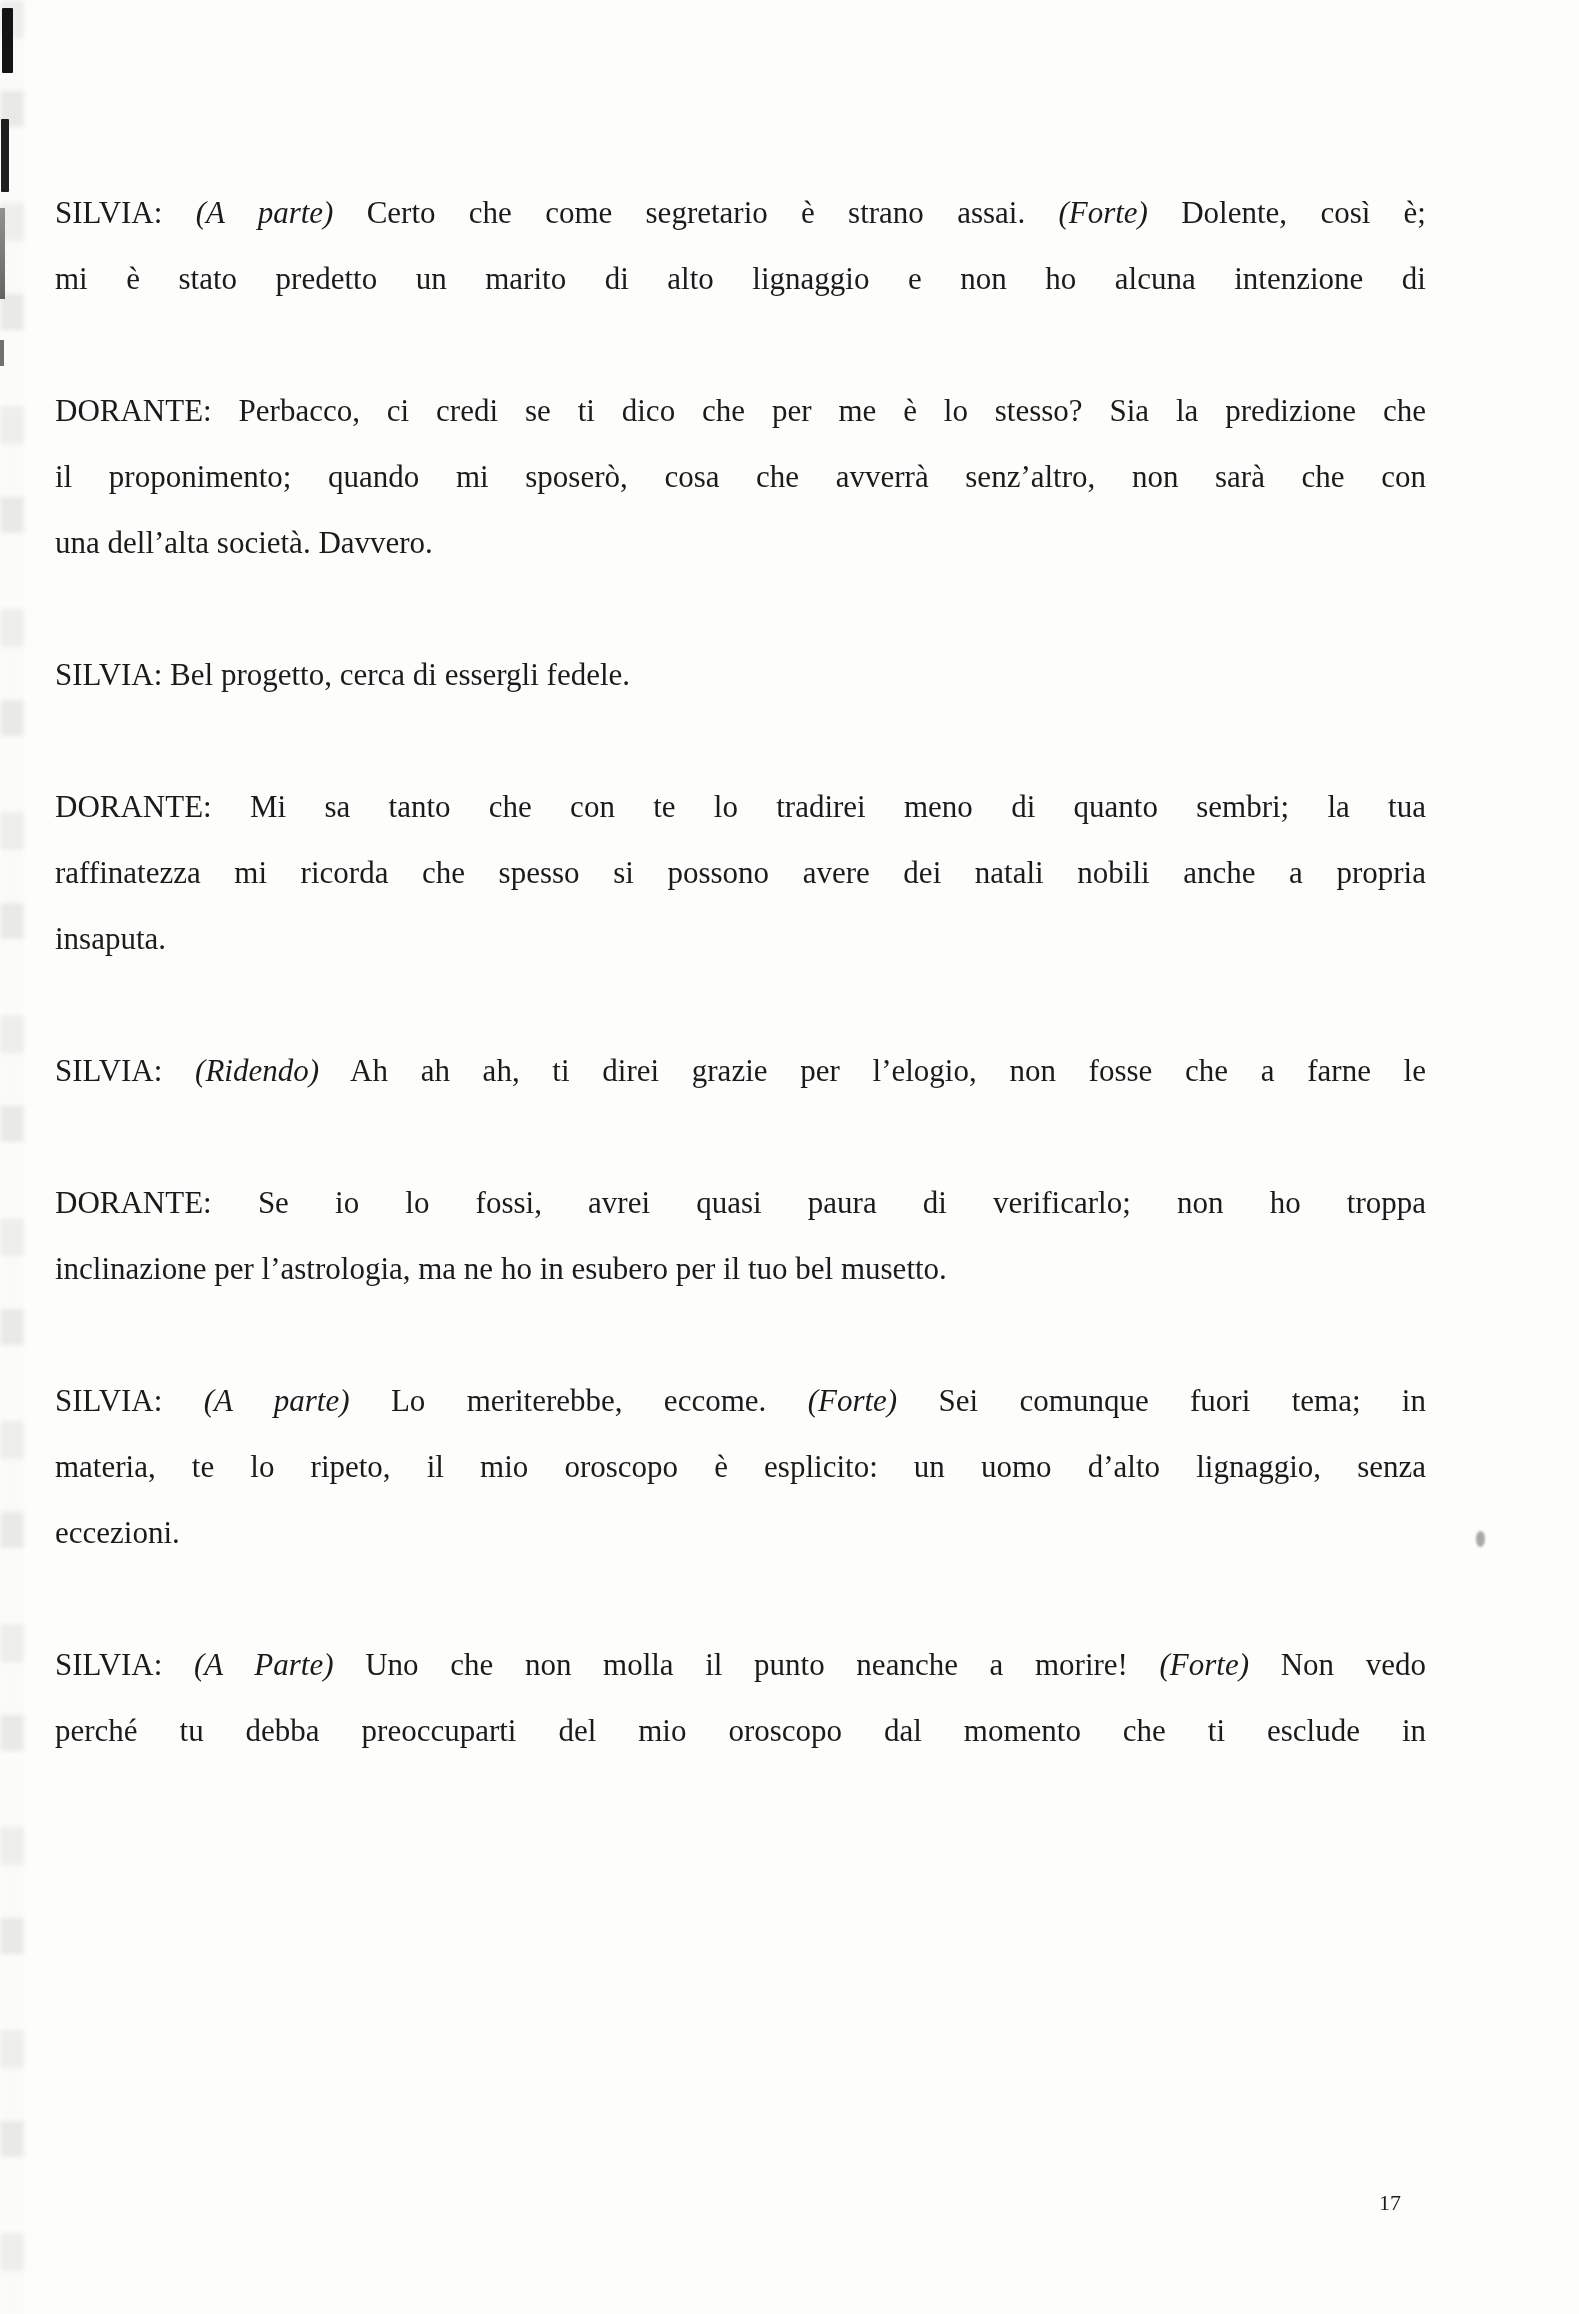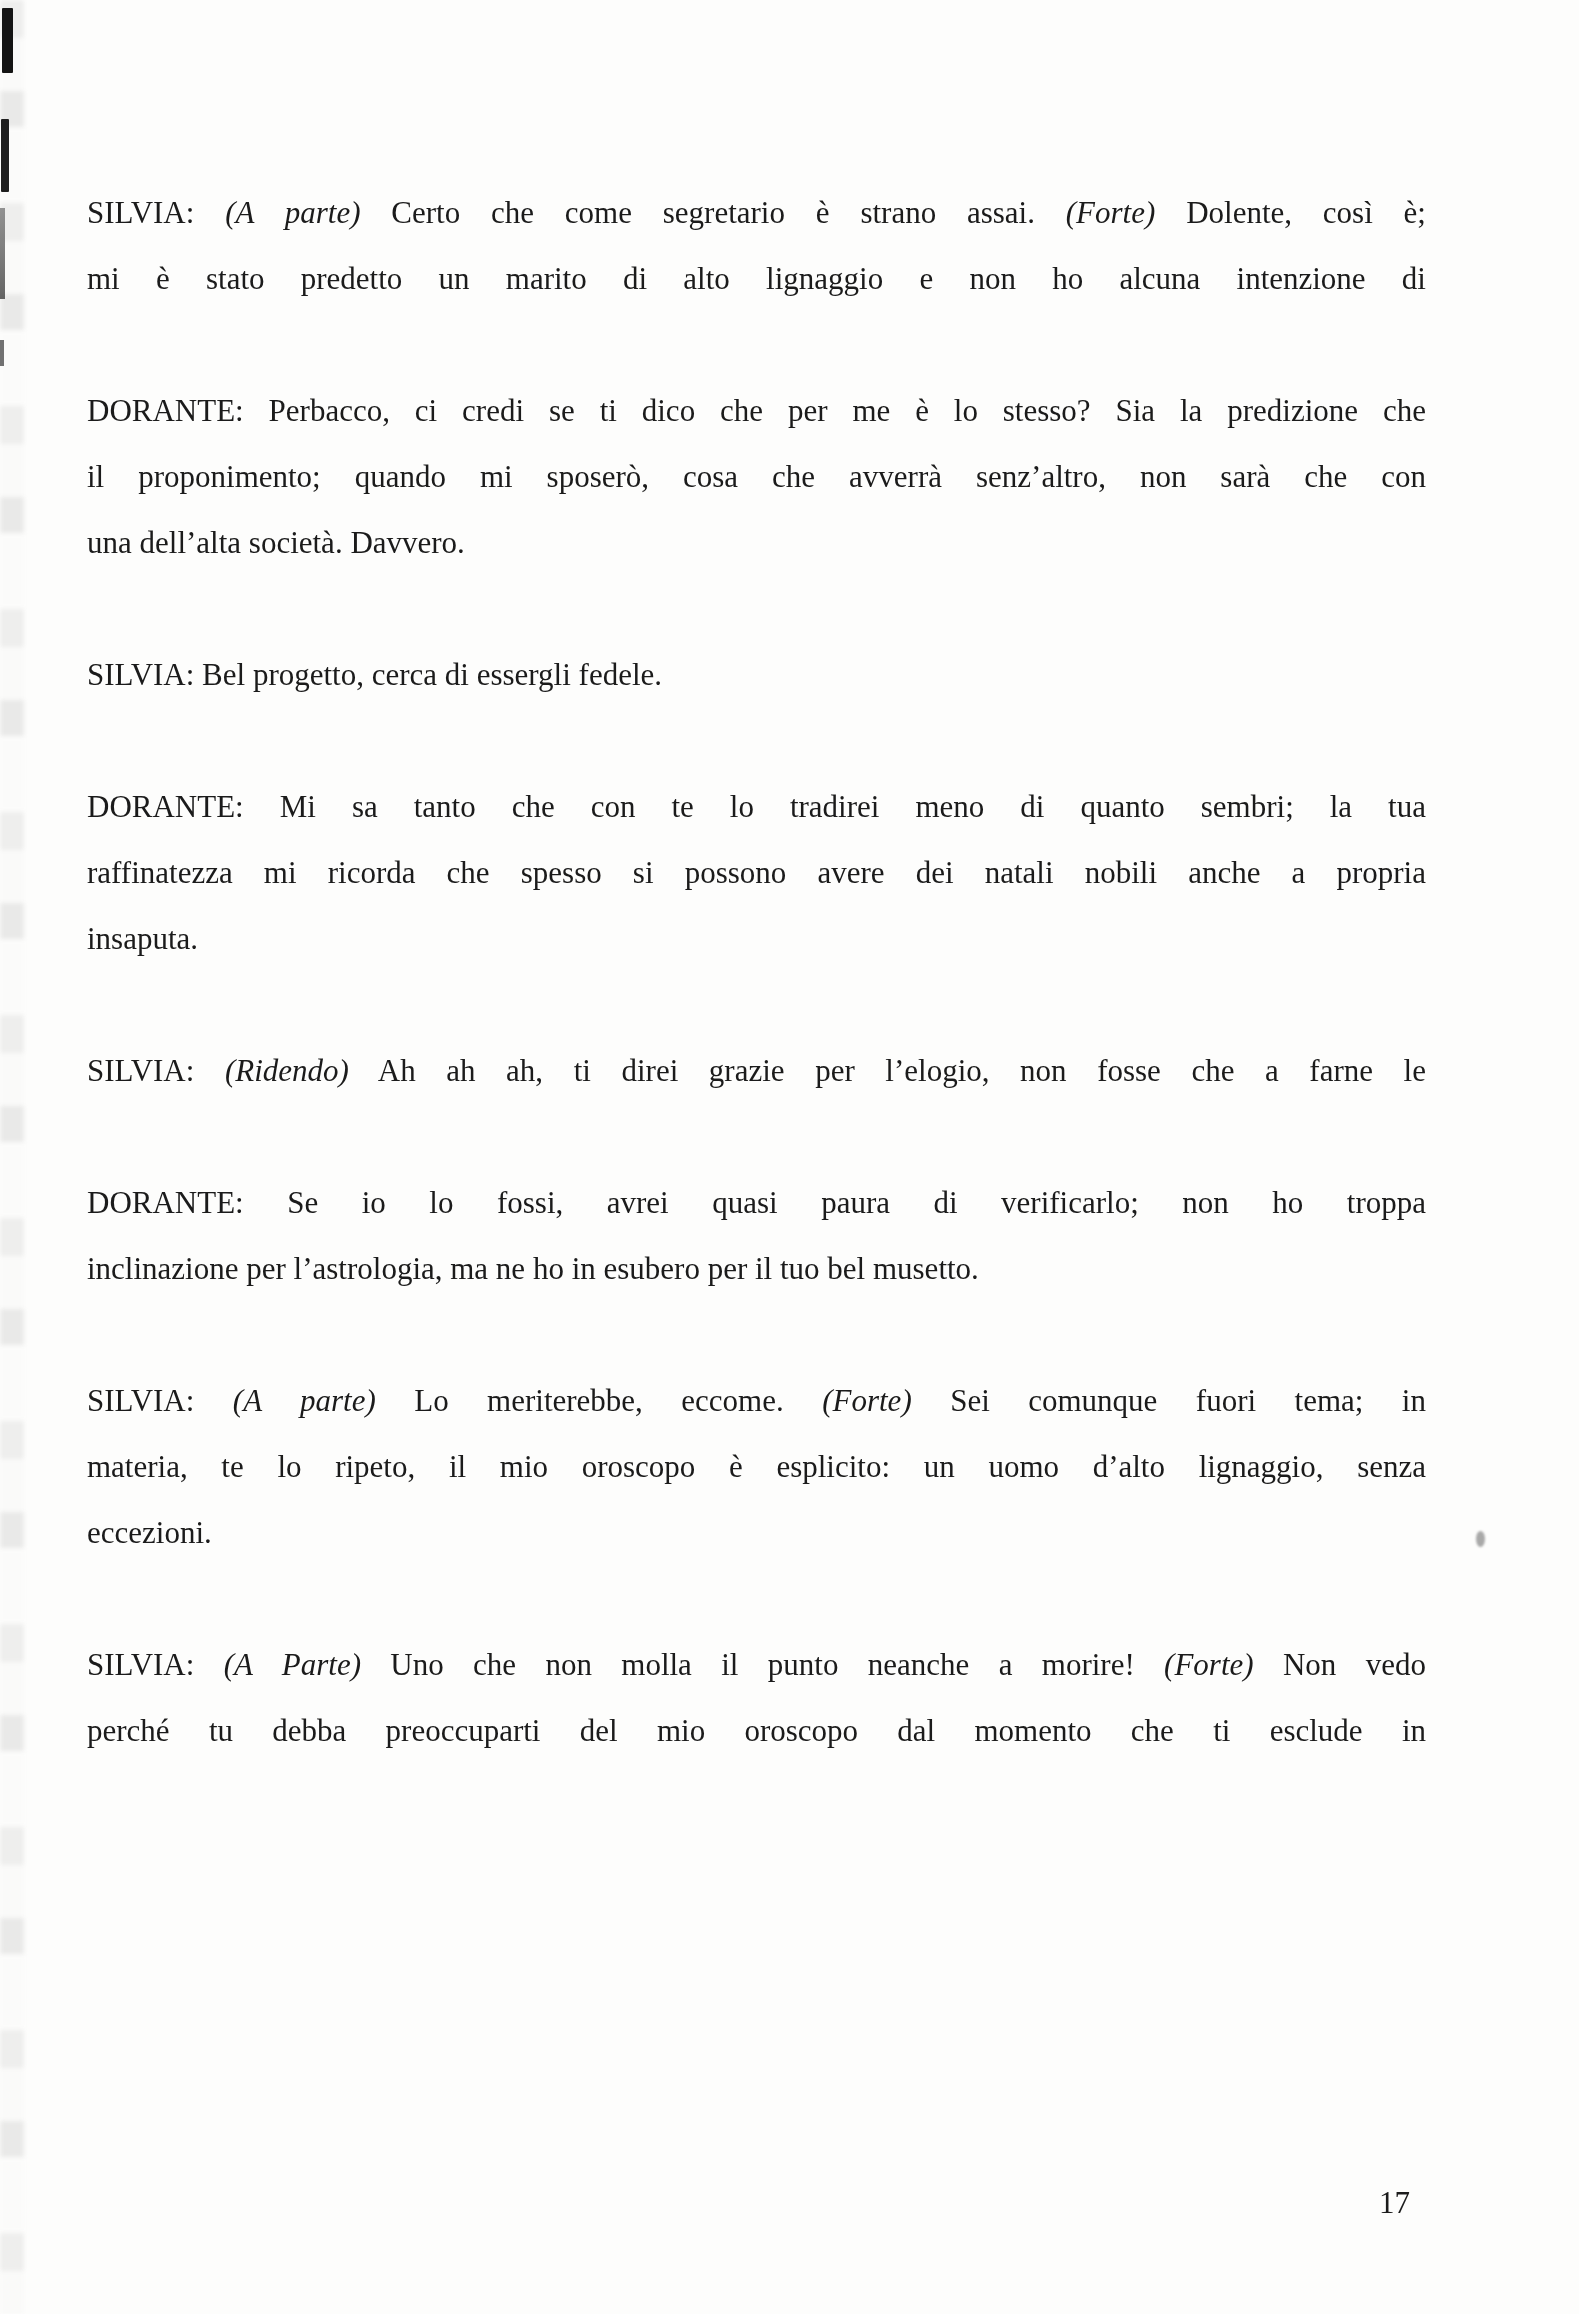--- a/index.html
+++ b/index.html
@@ -39,40 +39,40 @@
   .a3 { left: 0px;  top: 208px; width: 5px;  height: 91px; background: linear-gradient(#7a7a7a, #3f3f3f); opacity: .8; }
   .a4 { left: 0px;  top: 340px; width: 4px;  height: 26px; background: #585858; opacity: .85; }
   .speck { left: 1476px; top: 1531px; width: 9px; height: 16px; background: #8d8d8d;
            border-radius: 50%; filter: blur(1.2px); opacity: .75; }
 
   .content {
     position: absolute;
     left: 0; top: 0;
     width: 1579px;
     box-sizing: border-box;
-    padding: 180px 153px 0 87px;
+    padding: 180px 153px 0 55px;
     font-size: 31px;
     line-height: 66px;
   }
   .para { margin: 0 0 66px 0; }
   .line {
     text-align: justify;
     text-align-last: justify;
     min-height: 66px;
   }
   .line.last {
     text-align-last: left;
   }
   .stage { font-style: italic; }
 
   .page-number {
     position: absolute;
     top: 2170px;
     left: 1379px;
-    font-size: 31px;
+    font-size: 22px;
     line-height: 66px;
   }
 </style>
 </head>
 <body style="background: rgb(253, 253, 252); color: rgb(27, 27, 27);">
 
 <div class="page">
 
   <div class="edge-noise"></div>
   <div class="artifact a1"></div>

